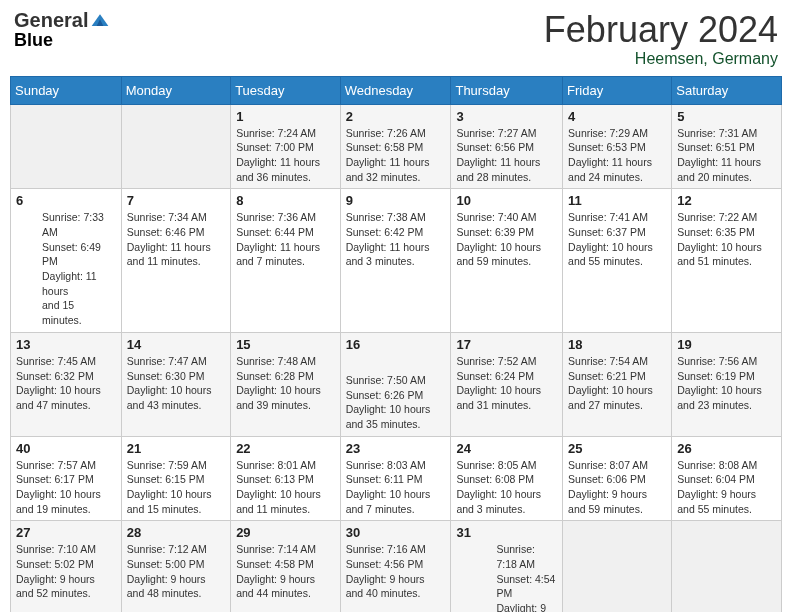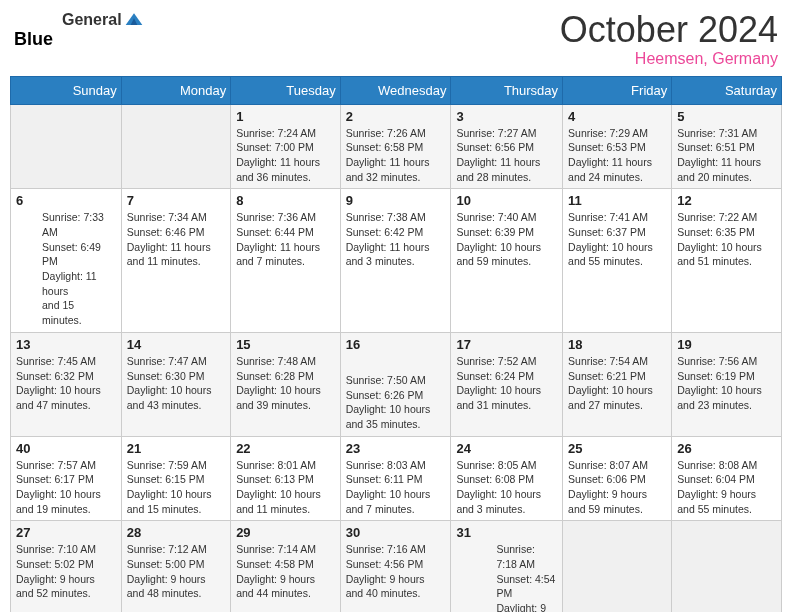--- a/index.html
+++ b/index.html
@@ -16,24 +16,23 @@
       align-items: flex-start;
       margin-bottom: 8px;
       padding: 0 4px;
     }
     .logo {
       display: flex;
       align-items: center;
       gap: 2px;
     }
     .logo-text-general {
-      font-size: 16px;
+      font-size: 20px;
       font-weight: bold;
       color: #333;
-      margin-left: 48px;
     }
     .logo-text-blue {
       font-size: 18px;
       font-weight: bold;
       color: #000000;
     }
     .logo-icon {
       width: 20px;
       height: 20px;
       margin-left: 2px;
@@ -42,32 +41,32 @@
       text-align: right;
     }
     .month-title {
       font-size: 36px;
       font-weight: normal;
       color: #333;
       line-height: 1.1;
     }
     .location {
       font-size: 16px;
-      color: #ec4899;
+      color: #14532d;
     }
     table {
       width: 100%;
       border-collapse: collapse;
       font-size: 11px;
     }
     thead tr th {
       background-color: #2a7fc1;
       color: #fff;
       padding: 6px 4px;
-      text-align: right;
+      text-align: left;
       font-size: 13px;
       font-weight: normal;
       border: 1px solid #1e6aaa;
     }
     tbody tr td {
       border: 1px solid #ccc;
       vertical-align: top;
       padding: 4px 5px;
       height: 80px;
       width: 113px;
@@ -105,21 +104,21 @@
         <span class="logo-text-general">General</span>
         <svg class="logo-icon" viewBox="0 0 24 24" xmlns="http://www.w3.org/2000/svg">
           <polygon points="2,18 12,4 22,18" fill="#2a7fc1"></polygon>
           <polygon points="8,18 16,18 12,10" fill="#1a5a9a"></polygon>
         </svg>
       </span>
       <span class="logo-text-blue">Blue</span>
     </div>
   </div>
   <div class="title-section">
-    <div class="month-title">October 2024</div>
+    <div class="month-title">February 2024</div>
     <div class="location">Heemsen, Germany</div>
   </div>
 </div>
 
 <table>
   <thead>
     <tr>
     <th>Sunday</th>
         <th>Monday</th>
         <th>Tuesday</th>

